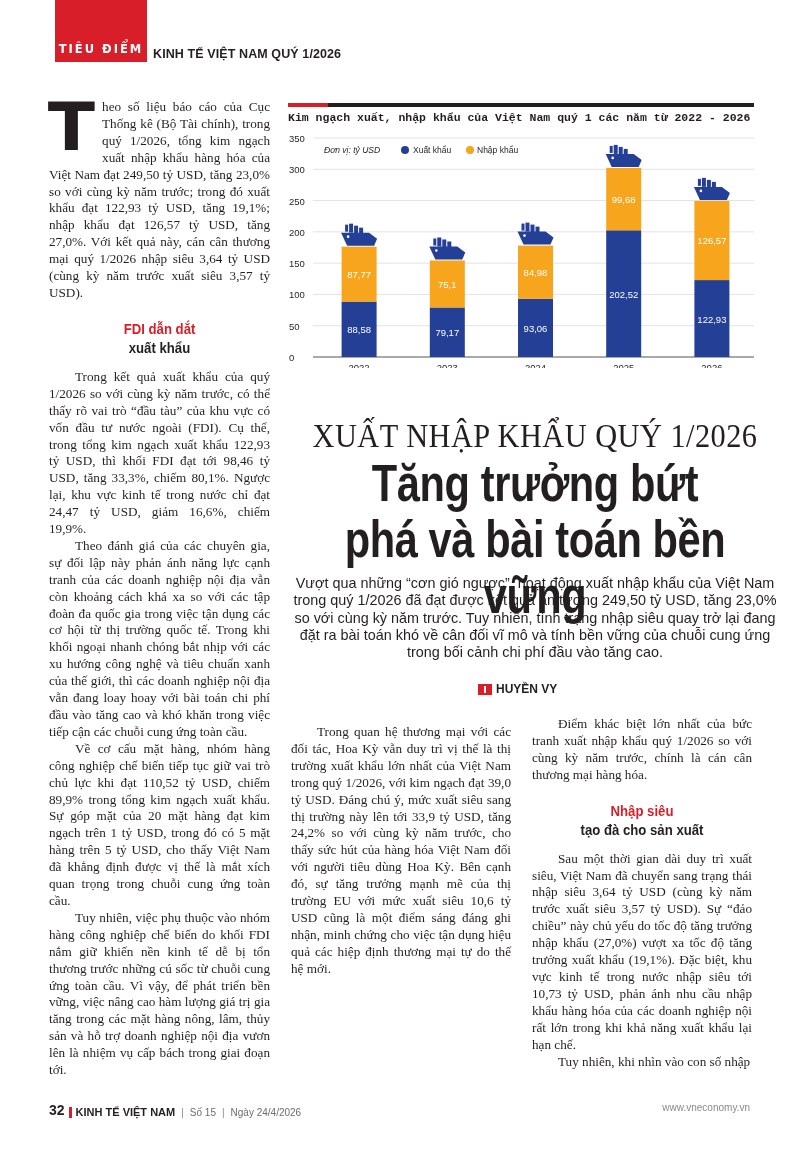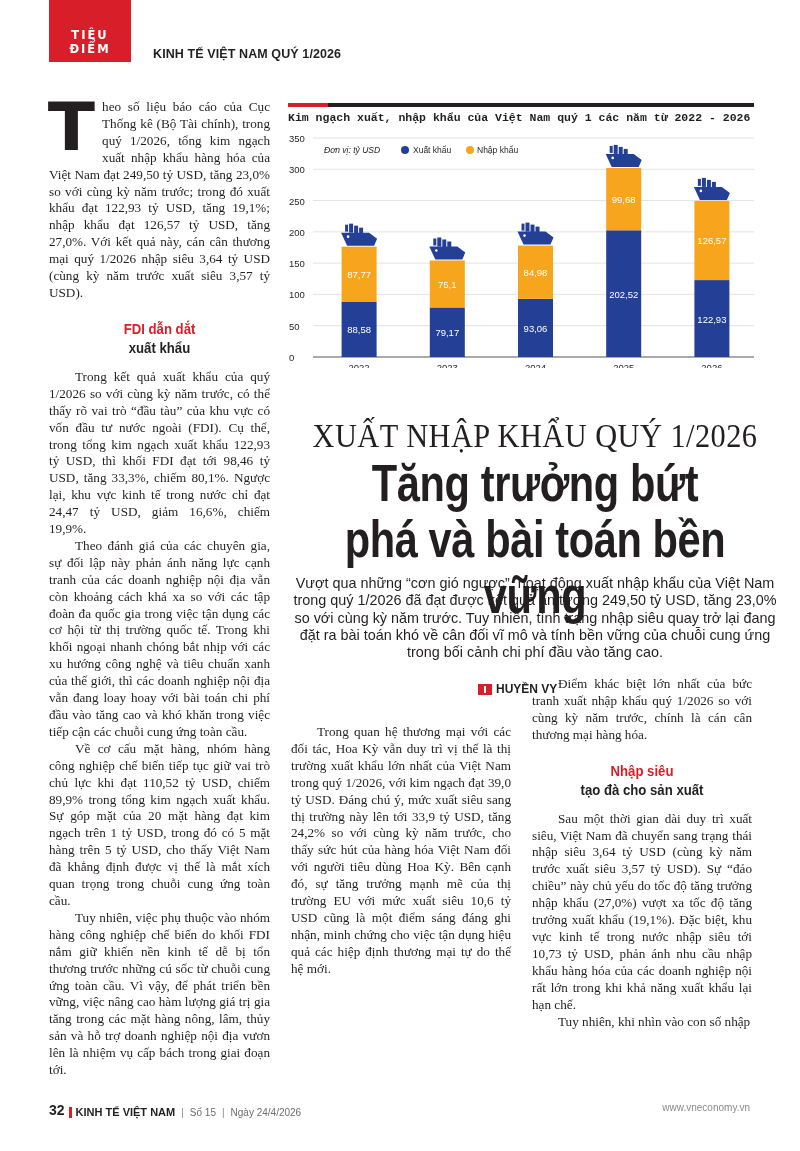--- a/index.html
+++ b/index.html
@@ -1,20 +1,20 @@
 <!DOCTYPE html>
 <html><head>
 <meta charset="utf-8">
 <style>
   * { box-sizing: border-box; margin: 0; padding: 0; }
   html, body { width: 800px; height: 1151px; background: #ffffff; overflow: hidden; }
   body { position: relative; font-family: "DejaVu Serif", serif; color: #231f20; }
 
   
-  .hdr-tag { position: absolute; left: 49px; top: 0; width: 82px; height: 62px; background: #d81e28; }
+  .hdr-tag { position: absolute; left: 55px; top: 0; width: 92px; height: 62px; background: #d81e28; }
   .hdr-tag span { position: absolute; left: 0; right: 0; bottom: 6px; text-align: center; color: #fff;
     font-family: "DejaVu Sans", sans-serif; font-weight: bold; font-size: 11.5px; letter-spacing: 2px; }
   .hdr-title { position: absolute; left: 153px; top: 47px; font-family: "Liberation Sans", sans-serif;
     font-weight: bold; font-size: 12.5px; color: #231f20; letter-spacing: 0.1px; }
 
   
   .col { position: absolute; font-family: "Liberation Serif", serif; font-size: 13.2px; line-height: 16.9px;
     text-align: justify; color: #231f20; }
   .col p { text-indent: 26px; }
   .col p.first { text-indent: 0; }
@@ -179,21 +179,21 @@
 <div class="sapo">Vượt qua những “cơn gió ngược”, hoạt động xuất nhập khẩu của Việt Nam trong quý 1/2026 đã đạt được kết quả ấn tượng 249,50 tỷ USD, tăng 23,0% so với cùng kỳ năm trước. Tuy nhiên, tình trạng nhập siêu quay trở lại đang đặt ra bài toán khó về cân đối vĩ mô và tính bền vững của chuỗi cung ứng trong bối cảnh chi phí đầu vào tăng cao.</div>
 <div class="byline">
   <span class="pen"></span>
   <span>HUYỀN VY</span>
 </div>
 
 <div class="col" style="left:291px; top:716px; width:220px;margin-top:8px;">
   <p>Trong quan hệ thương mại với các đối tác, Hoa Kỳ vẫn duy trì vị thế là thị trường xuất khẩu lớn nhất của Việt Nam trong quý 1/2026, với kim ngạch đạt 39,0 tỷ USD. Đáng chú ý, mức xuất siêu sang thị trường này lên tới 33,9 tỷ USD, tăng 24,2% so với cùng kỳ năm trước, cho thấy sức hút của hàng hóa Việt Nam đối với người tiêu dùng Hoa Kỳ. Bên cạnh đó, sự tăng trưởng mạnh mẽ của thị trường EU với mức xuất siêu 10,6 tỷ USD cũng là một điểm sáng đáng ghi nhận, minh chứng cho việc tận dụng hiệu quả các hiệp định thương mại tự do thế hệ mới.</p>
 </div>
 
-<div class="col" style="left:532px; top:676px; width:220px;">
+<div class="col" style="left:532px; top:716px; width:220px;">
   <p>Điểm khác biệt lớn nhất của bức tranh xuất nhập khẩu quý 1/2026 so với cùng kỳ năm trước, chính là cán cân thương mại hàng hóa.</p>
   <div class="subhead" style="margin:17px 0 12px 0;">
     <span class="red">Nhập siêu</span>
     <span class="blk">tạo đà cho sản xuất</span>
   </div>
   <p>Sau một thời gian dài duy trì xuất siêu, Việt Nam đã chuyển sang trạng thái nhập siêu 3,64 tỷ USD (cùng kỳ năm trước xuất siêu 3,57 tỷ USD). Sự “đảo chiều” này chủ yếu do tốc độ tăng trưởng nhập khẩu (27,0%) vượt xa tốc độ tăng trưởng xuất khẩu (19,1%). Đặc biệt, khu vực kinh tế trong nước nhập siêu tới 10,73 tỷ USD, phản ánh nhu cầu nhập khẩu hàng hóa của các doanh nghiệp nội rất lớn trong khi khả năng xuất khẩu lại hạn chế.</p>
   <p>Tuy nhiên, khi nhìn vào con số nhập</p>
 </div>
 
 <div class="footer">

